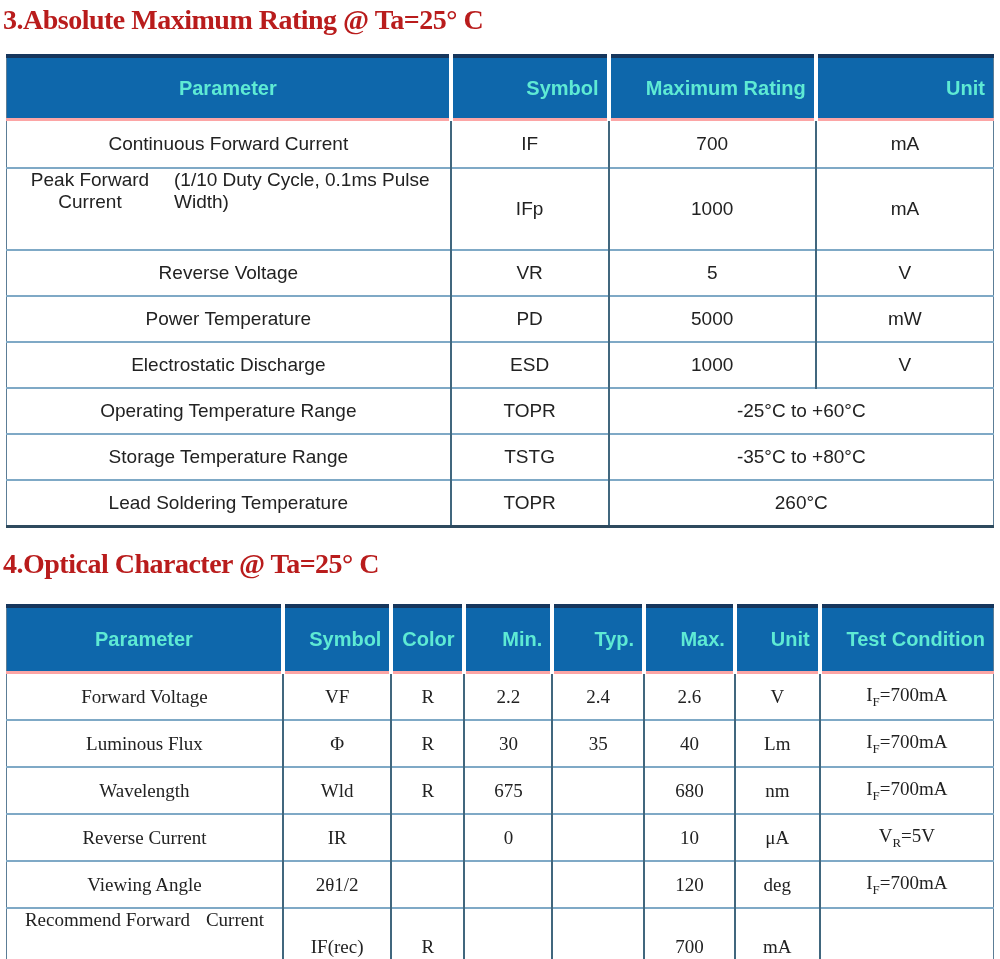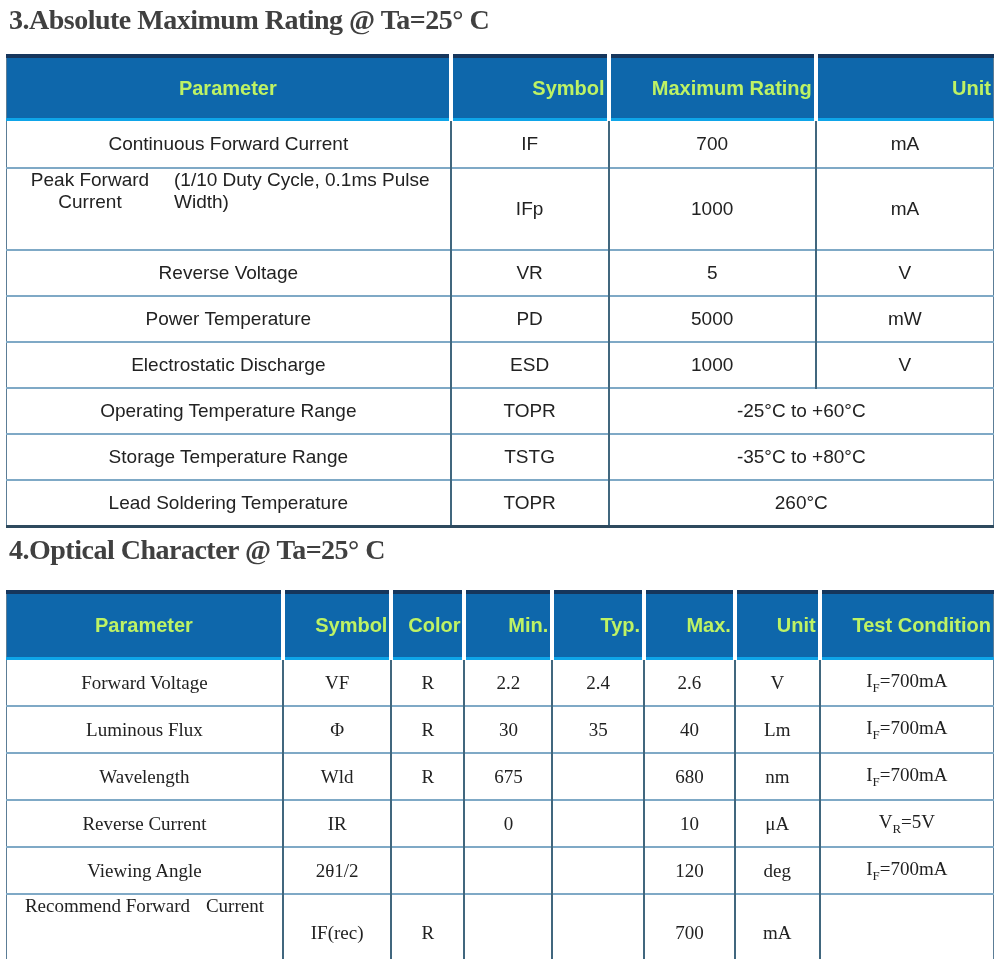--- a/index.html
+++ b/index.html
@@ -11,46 +11,46 @@
     background: #ffffff;
     font-family: "Liberation Sans", sans-serif;
     color: #1f1f1f;
     overflow: hidden;
   }
   .sec-title {
     font-family: "Liberation Serif", serif;
     font-weight: bold;
     font-size: 28px;
     letter-spacing: -0.5px;
-    color: #404040;
+    color: #b91c1c;
     margin: 0;
-    padding: 4px 0 0 9px;
+    padding: 4px 0 0 3px;
   }
   .title1 { margin-bottom: 18px; }
-  .title2 { margin-top: 2px; margin-bottom: 24px; }
+  .title2 { margin-top: 16px; margin-bottom: 24px; }
 
   table.dtable {
     border-collapse: collapse;
     table-layout: fixed;
     width: 988px;
     margin-left: 6px;
     border-top: 4px solid #16365c;
     border-bottom: 3px solid #2e4a5e;
     border-left: 1px solid #5c7d96;
     border-right: 1px solid #5c7d96;
   }
   .dtable th {
     background: #0e67ab;
-    color: #bef264;
+    color: #5eead4;
     font-weight: bold;
     font-size: 20px;
     text-align: center;
     vertical-align: middle;
-    border-bottom: 3px solid #0ea5e9;
-    padding: 0 2px;
+    border-bottom: 3px solid #fca5a5;
+    padding: 0 8px;
   }
   .dtable th + th { border-left: 4px solid #ffffff; text-align: right; }
   .dtable td {
     font-size: 19px;
     text-align: center;
     vertical-align: middle;
     padding: 0 2px;
     color: #222222;
   }
   .dtable td + td { border-left: 2px solid #41677e; }

